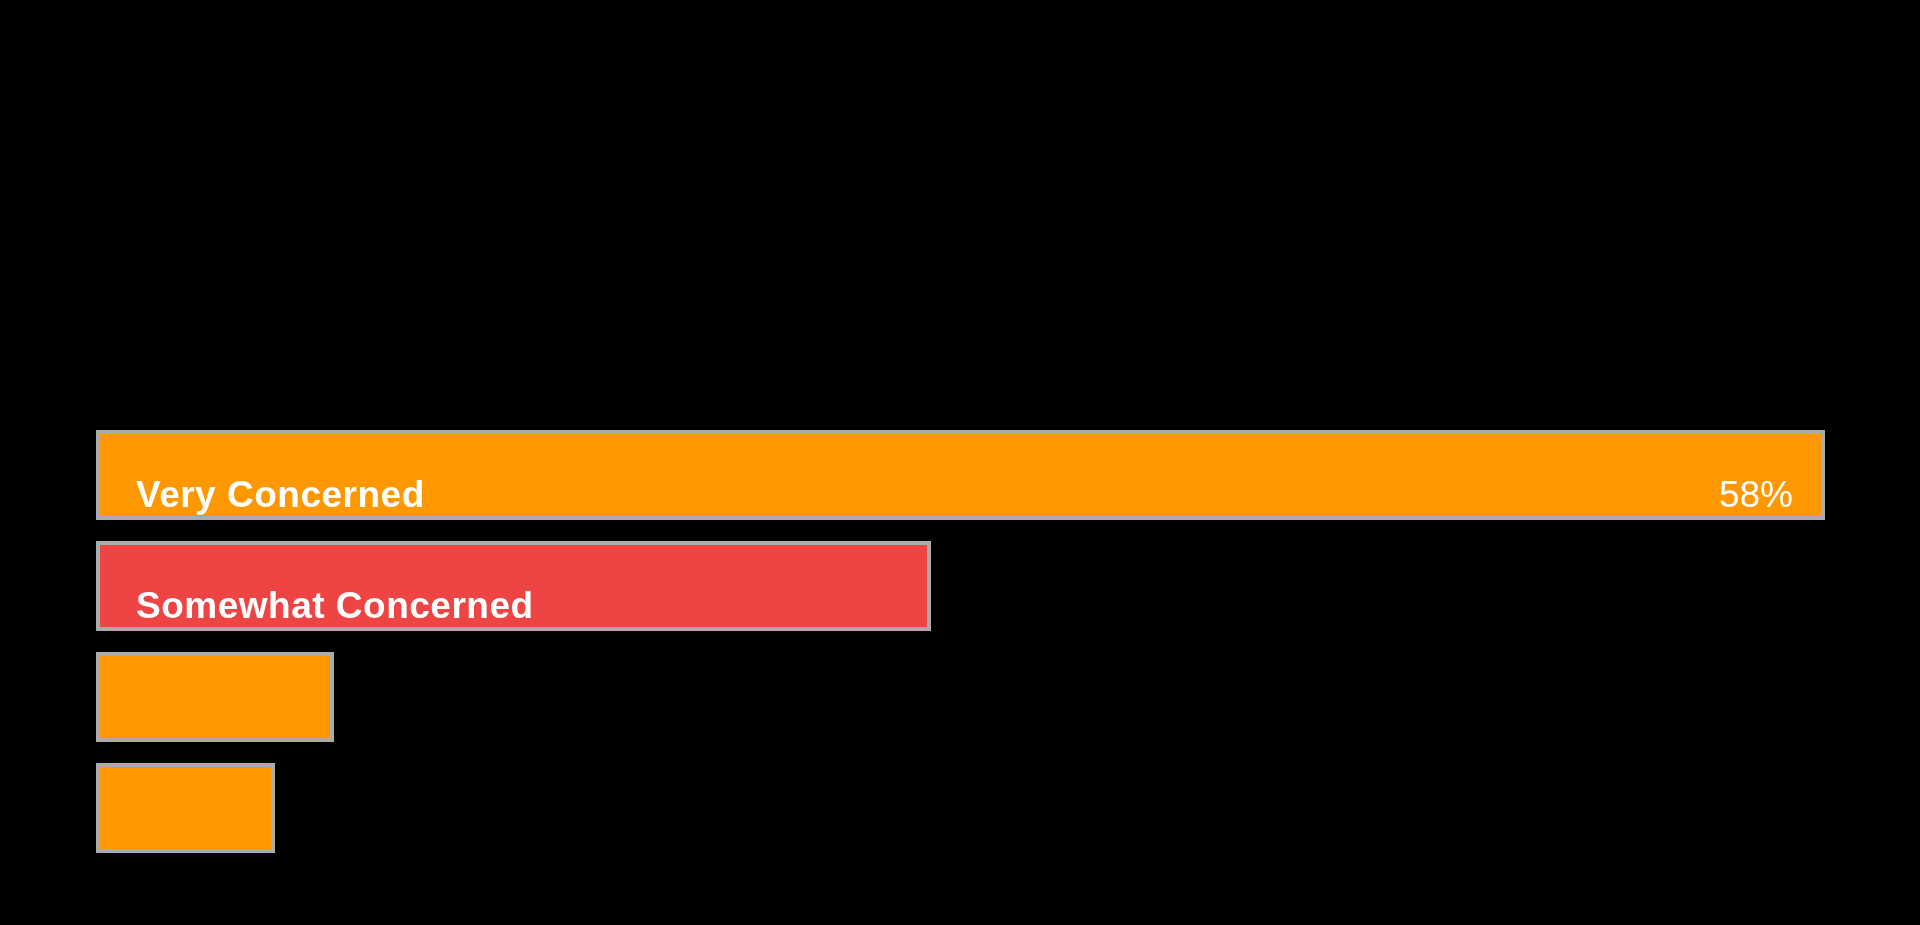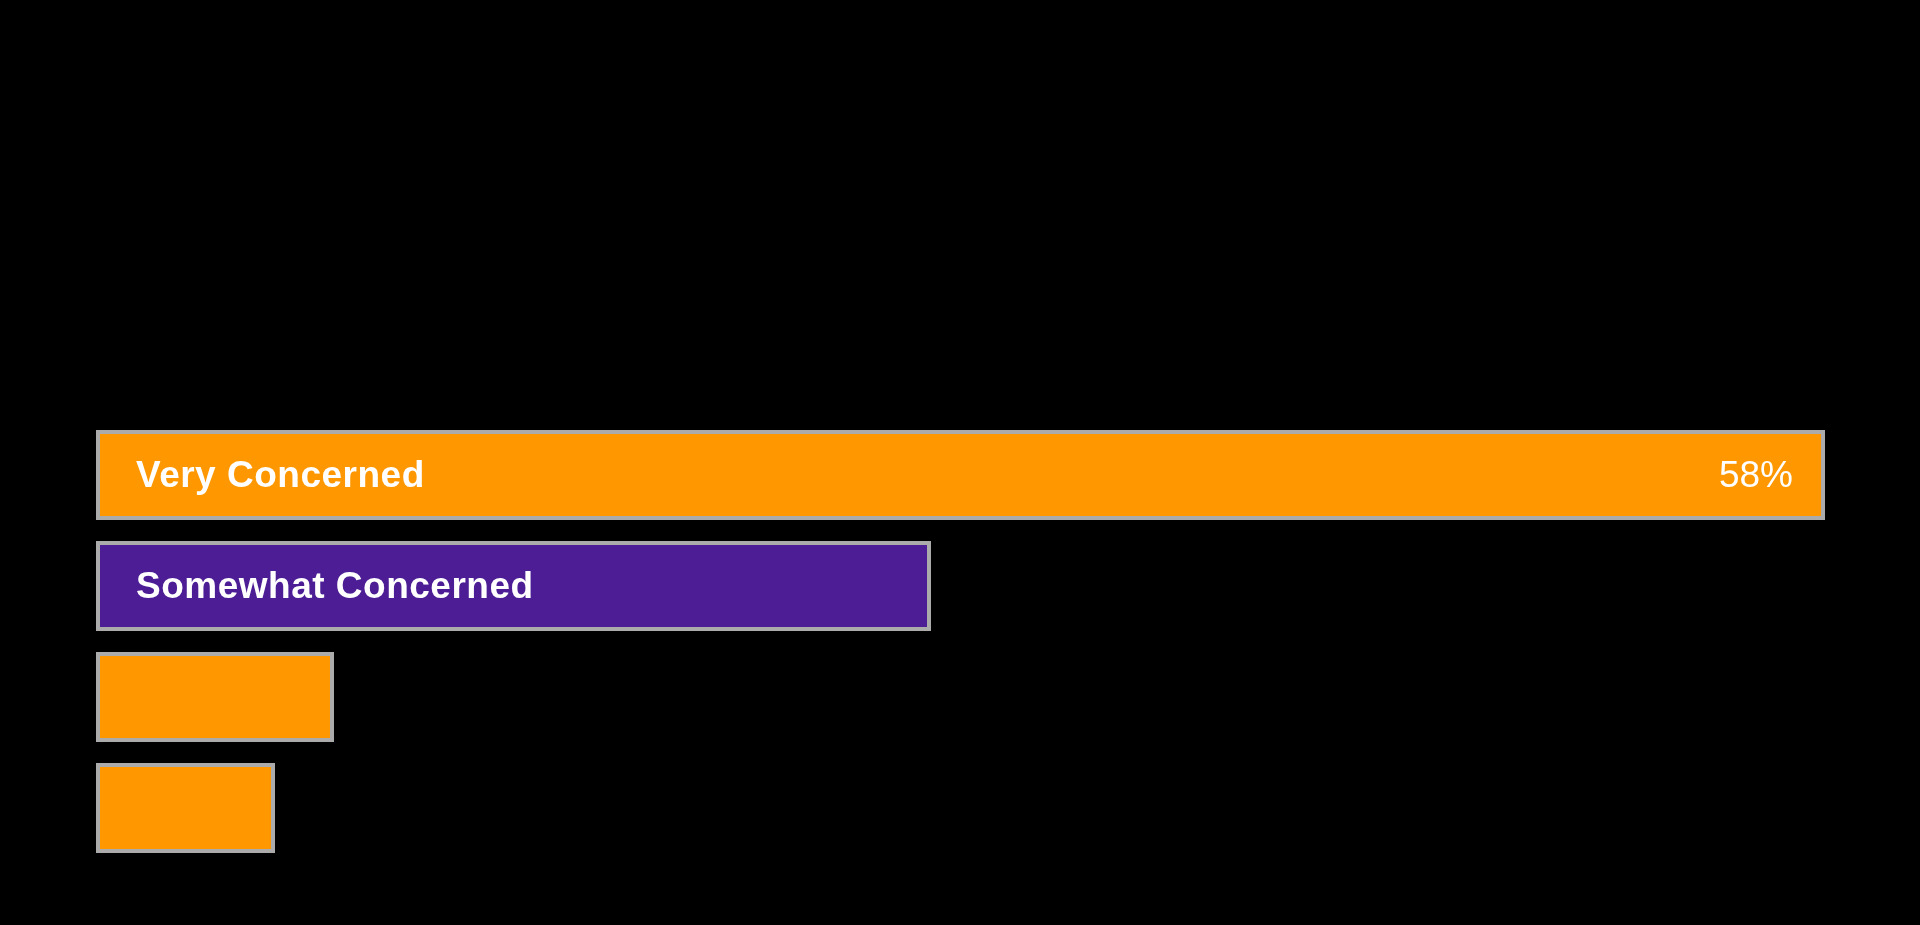--- a/index.html
+++ b/index.html
@@ -23,21 +23,21 @@
   .bar-row {
     height: 90px;
     margin-bottom: 21px;
   }
   .bar {
     height: 100%;
     box-sizing: border-box;
     border: 4px solid #ababab;
     background: #FF9800;
     display: flex;
-    align-items: center;
+    align-items: flex-end;
     justify-content: space-between;
     padding: 0 28px 0 36px;
     min-width: 8px;
   }
   .bar-label {
     color: #FFFFFF;
     font-size: 37px;
     font-weight: 600;
     letter-spacing: 0.5px;
     white-space: nowrap;
@@ -54,21 +54,21 @@
 <body style="background: rgb(0, 0, 0);">
 
 <div class="chart">
     <div class="bar-row">
       <div class="bar" style="width: 100%; background: rgb(255, 152, 0); border-color: rgb(171, 171, 171);">
         <span class="bar-label" style="color: rgb(255, 255, 255);">Very Concerned</span>
         <span class="bar-value" style="color: rgb(255, 255, 255);">58%</span>
       </div>
     </div>
     <div class="bar-row">
-      <div class="bar" style="width: 48.2759%; background: #4c1d95; border-color: rgb(171, 171, 171);">
+      <div class="bar" style="width: 48.2759%; background: #ef4444; border-color: rgb(171, 171, 171);">
         <span class="bar-label" style="color: rgb(255, 255, 255);">Somewhat Concerned</span>
         <span class="bar-value" style="color: rgb(255, 255, 255);"></span>
       </div>
     </div>
     <div class="bar-row">
       <div class="bar" style="width: 13.7931%; background: rgb(255, 152, 0); border-color: rgb(171, 171, 171);">
         <span class="bar-label" style="color: rgb(255, 255, 255);"></span>
         <span class="bar-value" style="color: rgb(255, 255, 255);"></span>
       </div>
     </div>

